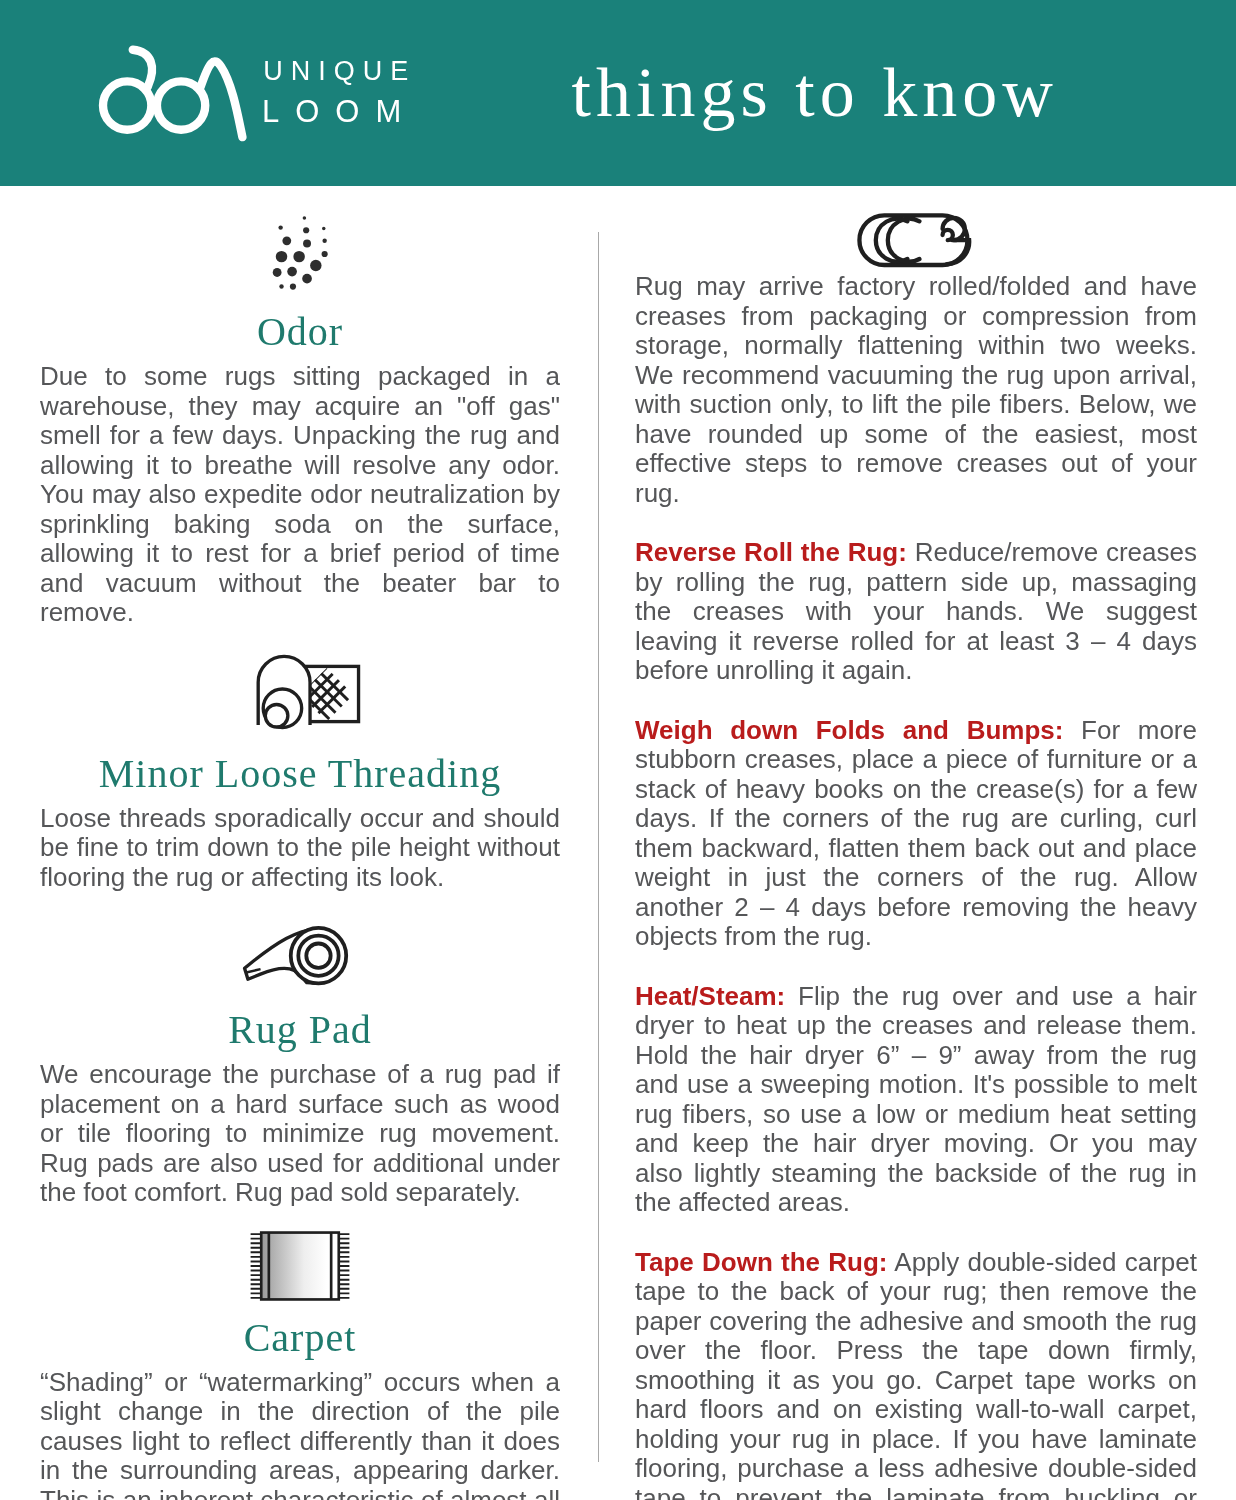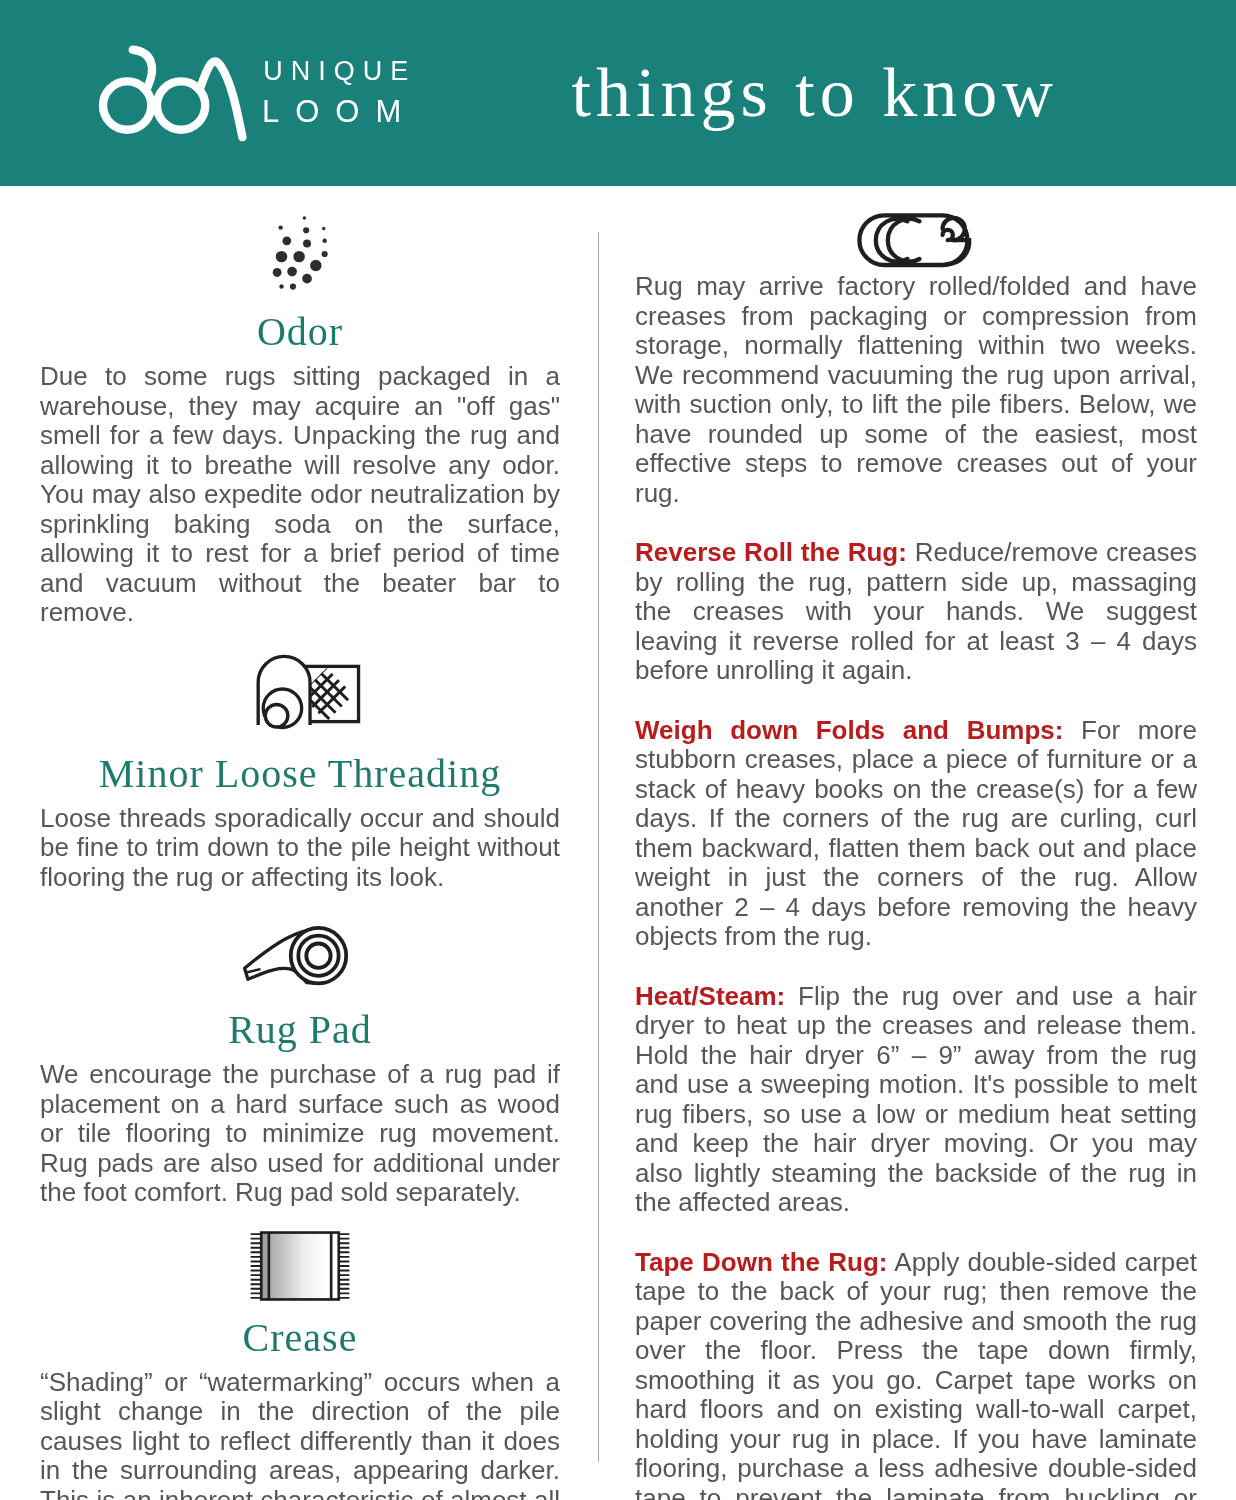--- a/index.html
+++ b/index.html
@@ -164,21 +164,21 @@
               </linearGradient>
             </defs>
             <g class="stroke" stroke-width="2.5">
               <path d="M10,8 H24 M10,14 H24 M10,20 H24 M10,26 H24 M10,32 H24 M10,38 H24 M10,44 H24 M10,50 H24 M10,56 H24 M10,62 H24 M10,68 H24 M10,74 H24 M10,80 H24 M10,86 H24 M10,92 H24"></path>
               <path d="M126,8 H140 M126,14 H140 M126,20 H140 M126,26 H140 M126,32 H140 M126,38 H140 M126,44 H140 M126,50 H140 M126,56 H140 M126,62 H140 M126,68 H140 M126,74 H140 M126,80 H140 M126,86 H140 M126,92 H140"></path>
             </g>
             <rect x="24" y="6" width="102" height="88" fill="url(#shadeGrad)" stroke="#1f1f1f" stroke-width="3.5"></rect>
             <path d="M34,6 V94 M116,6 V94" class="stroke" stroke-width="3.5"></path>
           </svg>
         </div>
-        <h2 class="sec-title">Crease</h2>
+        <h2 class="sec-title">Carpet</h2>
         <p class="body-text">“Shading” or “watermarking” occurs when a slight change in the direction of the pile causes light to reflect differently than it does in the surrounding areas, appearing darker. This is an inherent characteristic of almost all pile rugs and is not considered a defect.</p>
       </section>
 
     </div>
 
     <div class="gap-l"></div>
     <div class="divider"></div>
     <div class="gap-r"></div>
 
     <div class="col-right">

